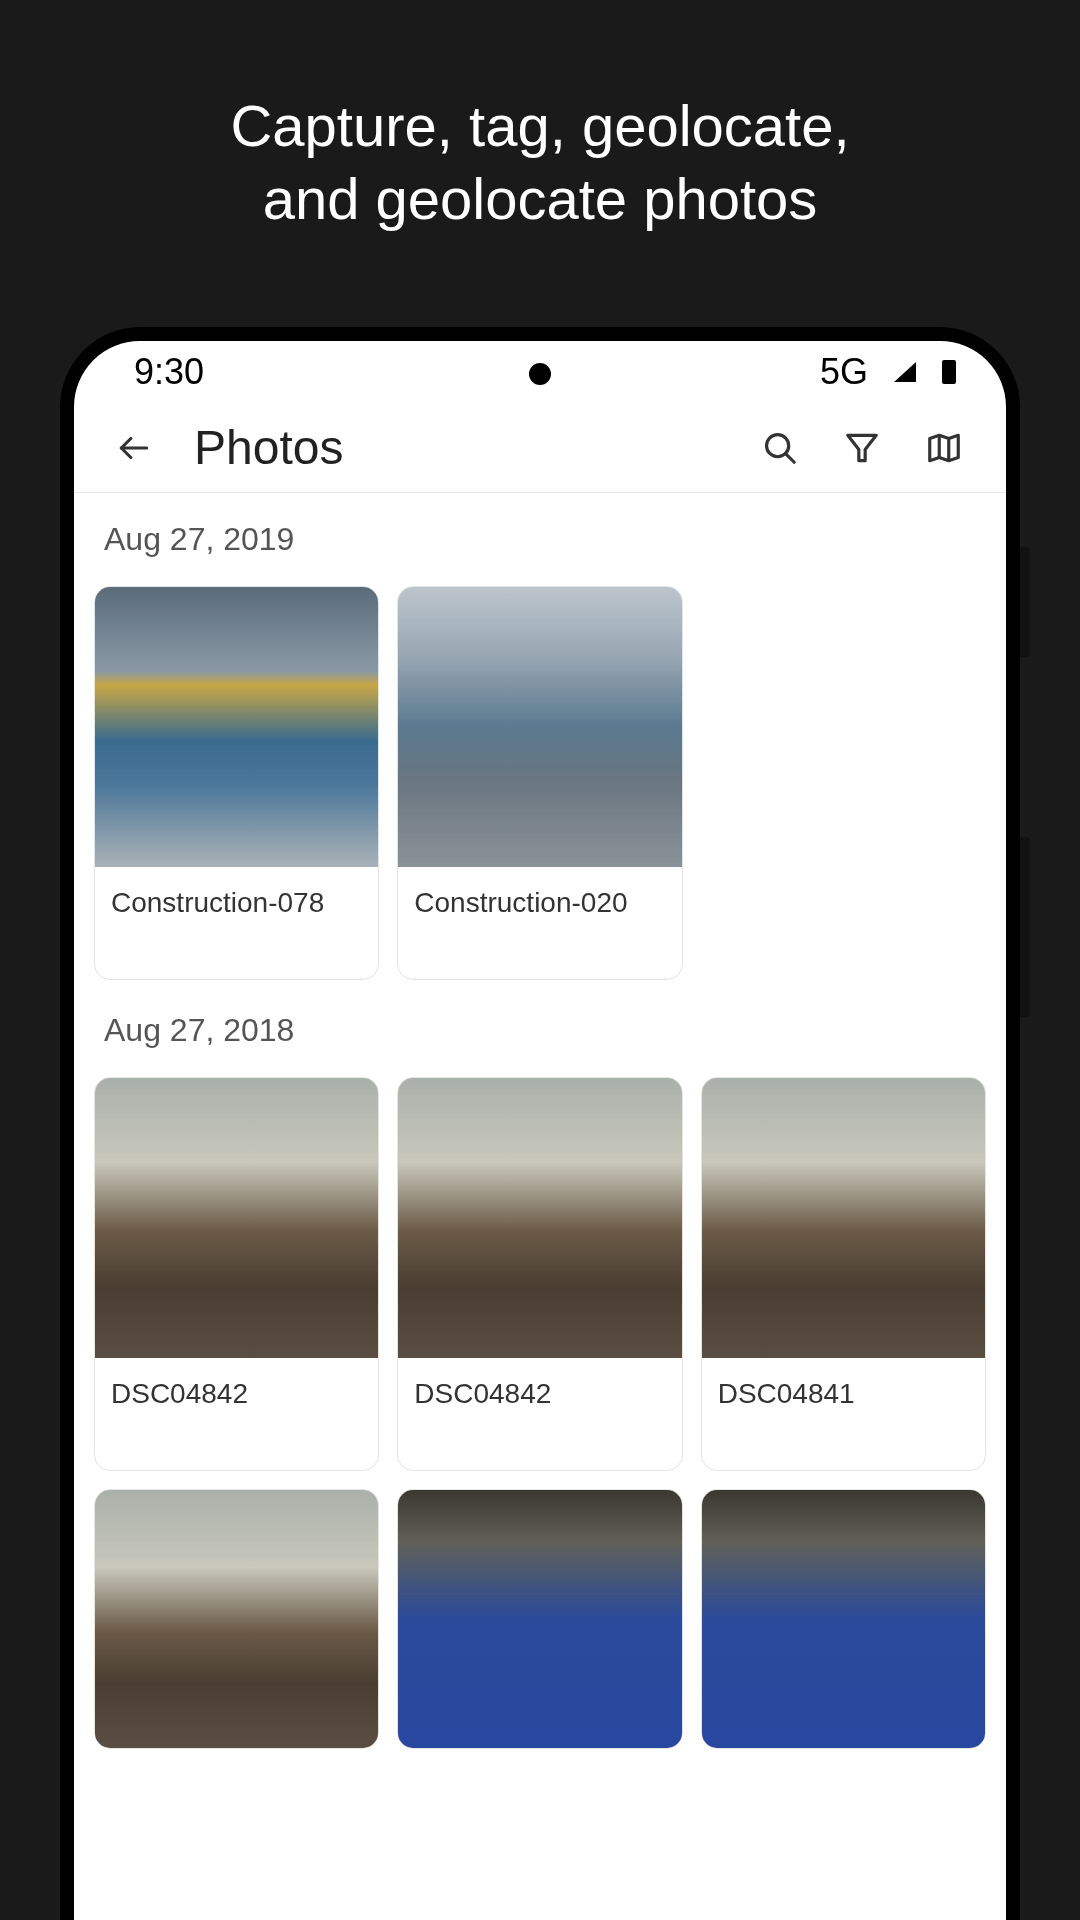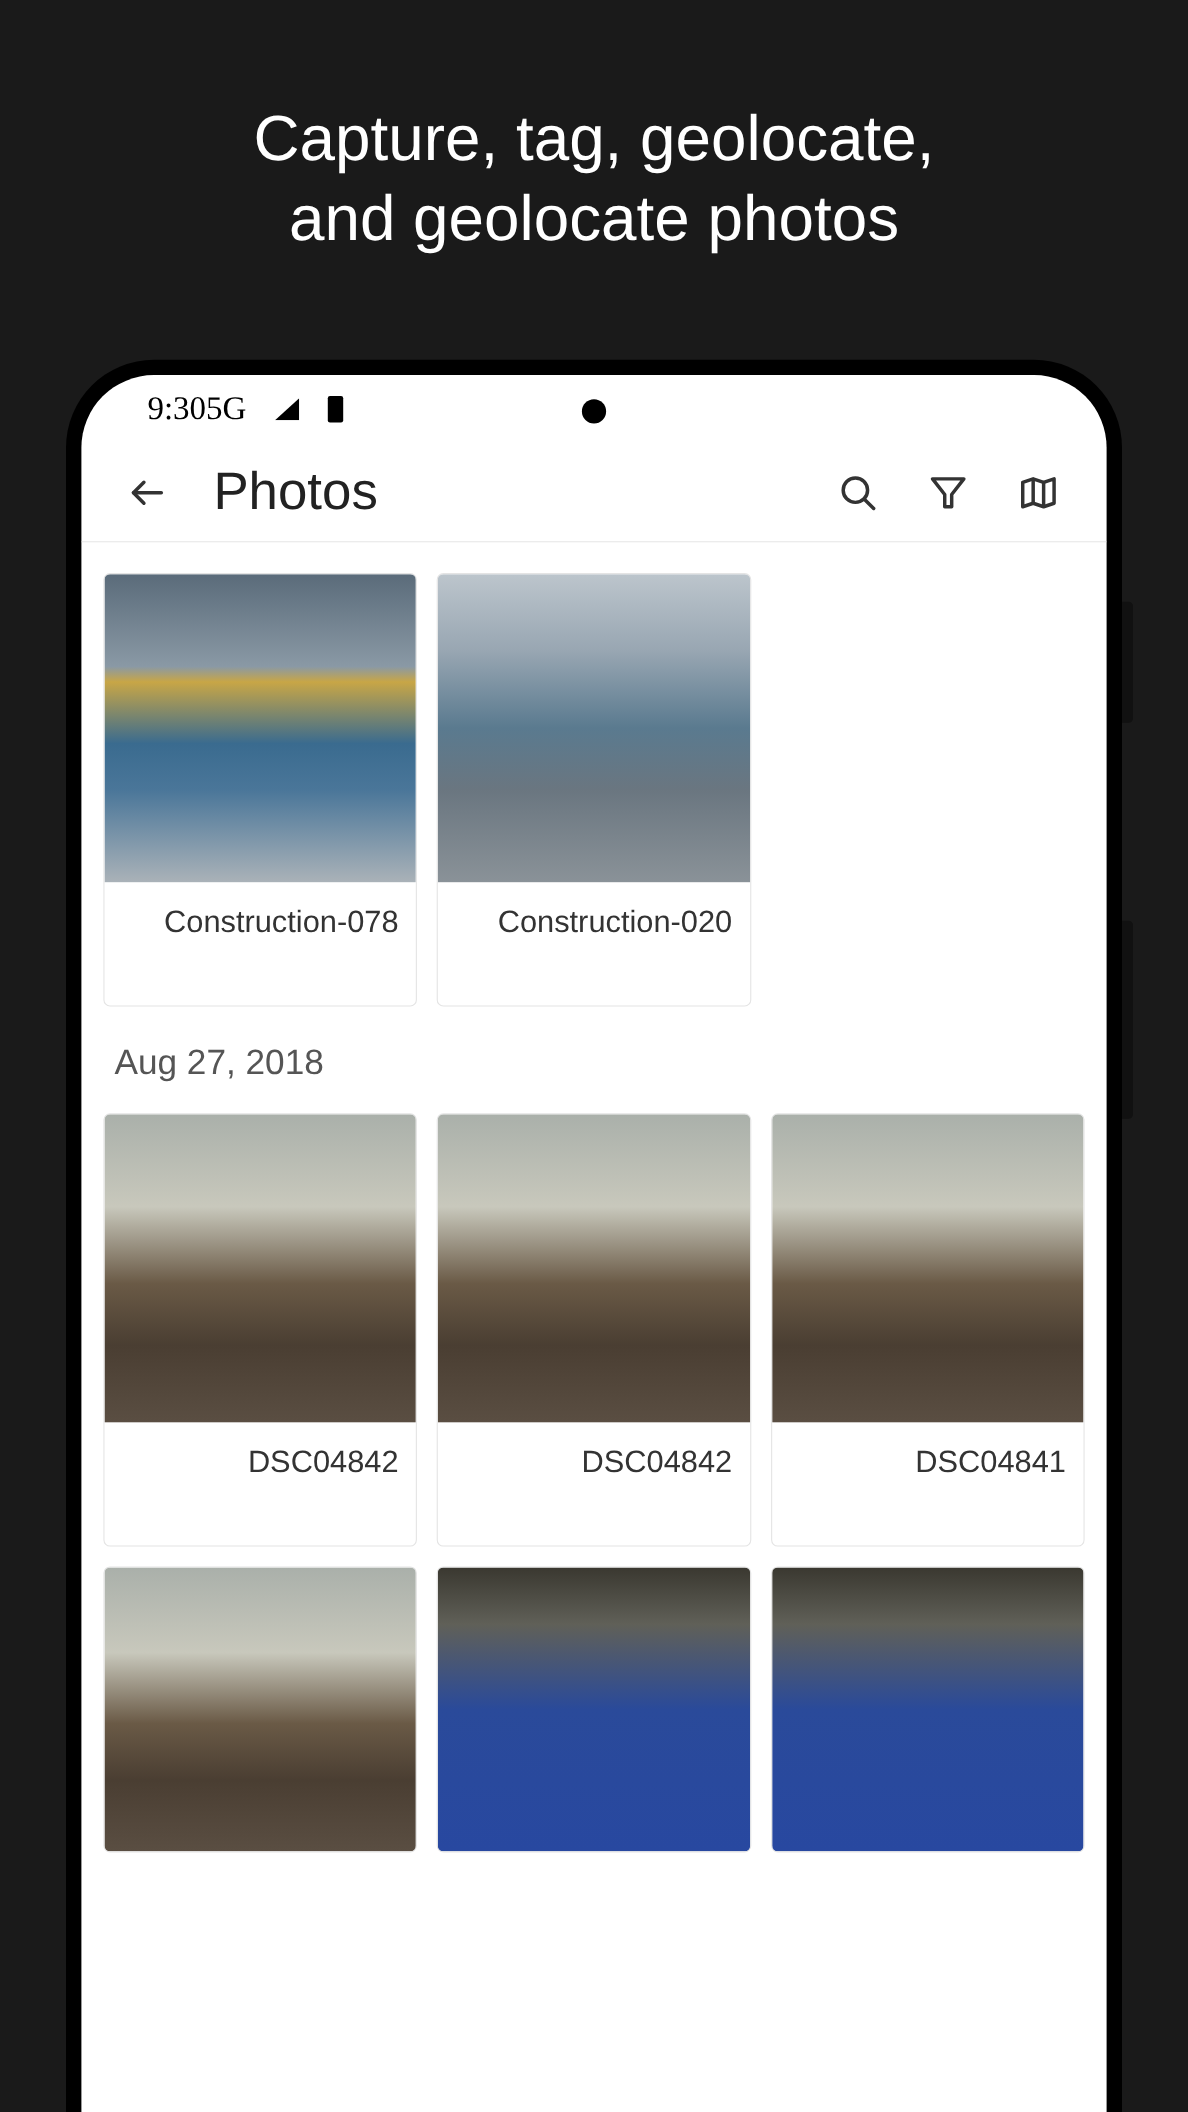--- a/index.html
+++ b/index.html
@@ -64,25 +64,25 @@
   top: 510px;
   width: 10px;
   height: 180px;
   background: #111;
   border-radius: 0 4px 4px 0;
 }
 .status-bar {
   height: 62px;
   display: flex;
   align-items: center;
+  justify-content: space-between;
   padding: 0 50px 0 50px;
-  font-size: 30px;
+  font-size: 36px;
   font-weight: 500;
   color: #000;
-  font-family: Liberation Serif, serif;
 }
 .status-left { padding-left: 10px; }
 .status-right { display: flex; align-items: center; gap: 26px; }
 .battery-icon {
   width: 14px;
   height: 24px;
   background: #000;
   border-radius: 2px;
   position: relative;
 }
@@ -134,25 +134,24 @@
 }
 .date-header.second { margin-top: 32px; }
 .photo-grid {
   display: grid;
   grid-template-columns: repeat(3, 1fr);
   gap: 18px;
 }
 .photo-card {
   background: #fff;
   border: 1px solid #e4e4e4;
-  border-radius: 6px;
+  border-radius: 16px;
   overflow: hidden;
   display: flex;
   flex-direction: column;
-  text-align: right;
 }
 .photo-thumb {
   width: 100%;
   height: 280px;
   background: #888;
   position: relative;
   overflow: hidden;
 }
 .photo-label {
   padding: 20px 16px 60px 16px;
@@ -234,20 +233,21 @@
               <polygon points="3 6 9 4 15 6 21 4 21 18 15 20 9 18 3 20 3 6"></polygon>
               <line x1="9" y1="4" x2="9" y2="18"></line>
               <line x1="15" y1="6" x2="15" y2="20"></line>
             </svg>
         </div>
       </div>
     </div>
 
     <div class="content">
 
+      <div class="date-header">Aug 27, 2019</div>
       <div class="photo-grid">
         <div class="photo-card">
           <div class="photo-thumb thumb-a"></div>
           <div class="photo-label">Construction-078</div>
         </div>
         <div class="photo-card">
           <div class="photo-thumb thumb-c"></div>
           <div class="photo-label">Construction-020</div>
         </div>
       </div>

